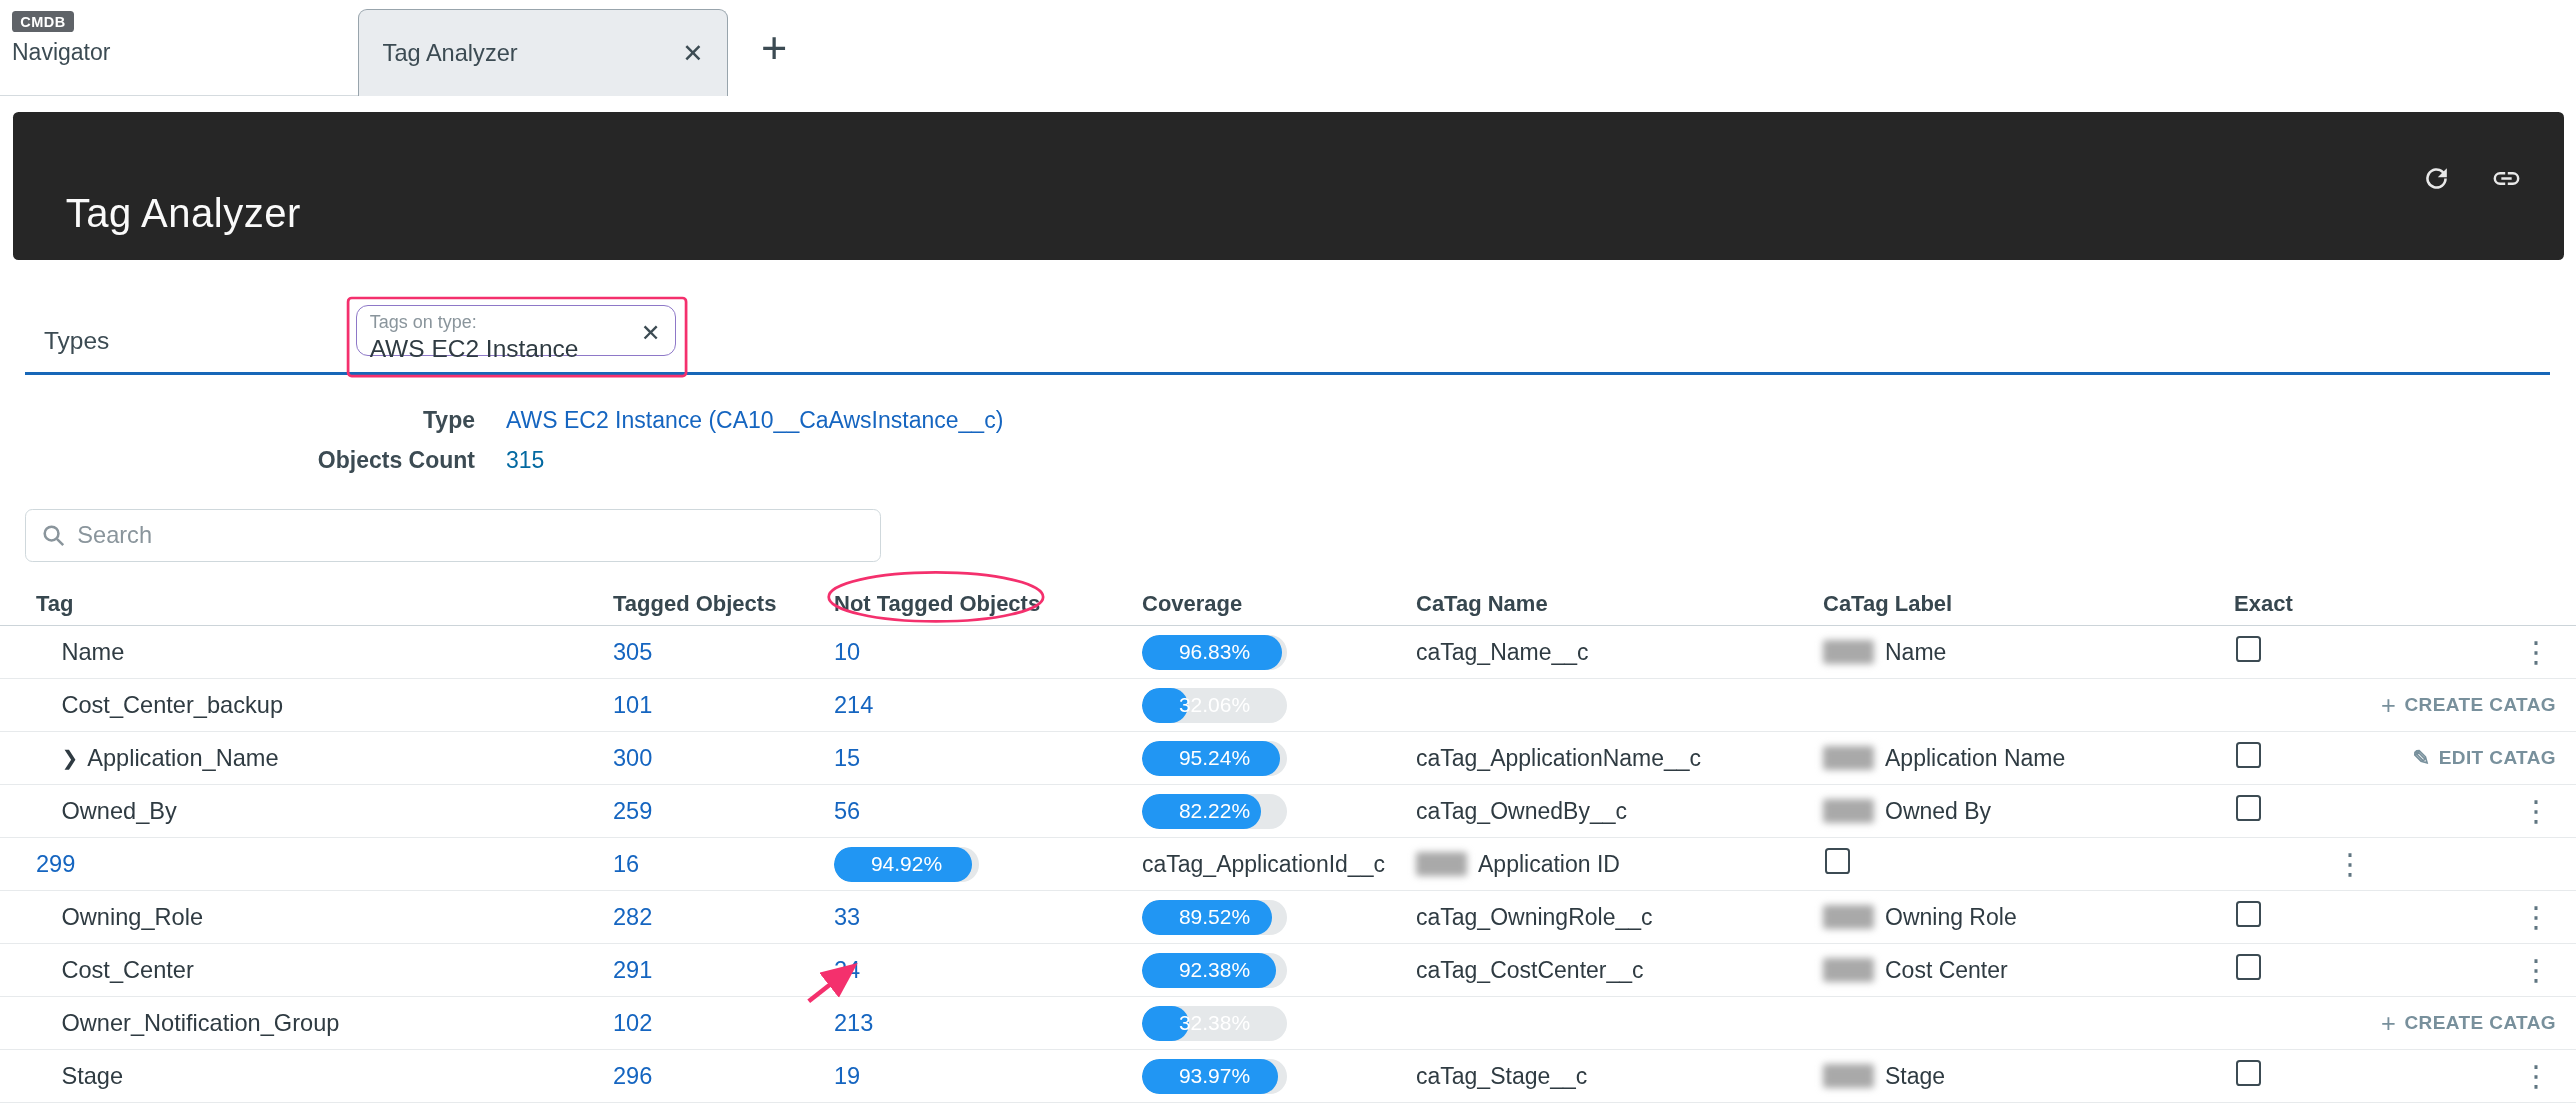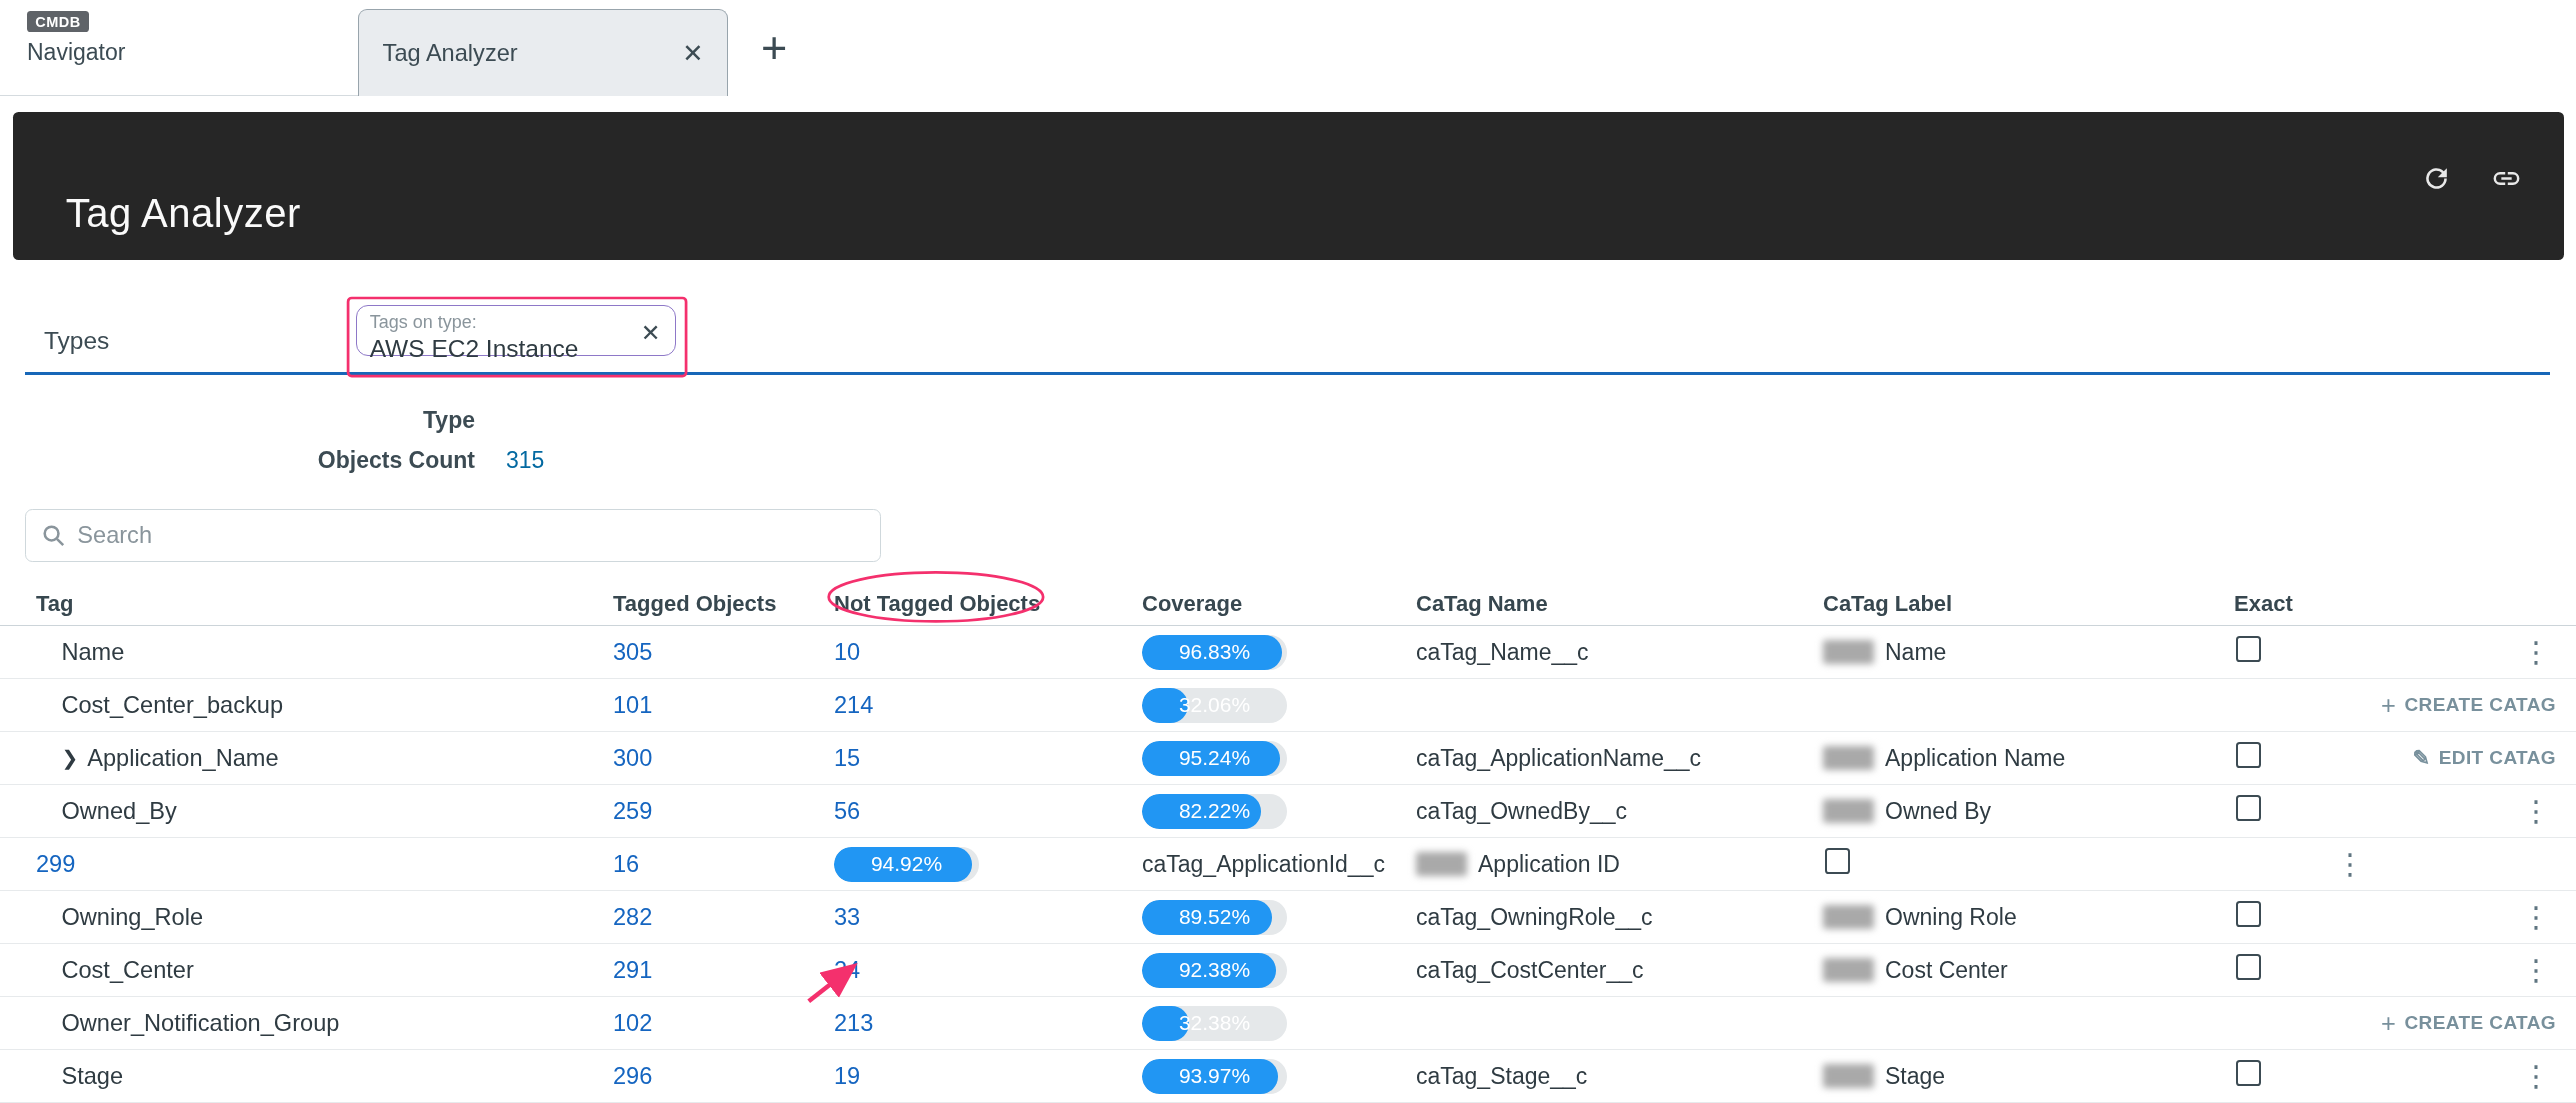--- a/index.html
+++ b/index.html
@@ -3,21 +3,21 @@
 <meta charset="utf-8">
 <style>
   * { margin:0; padding:0; box-sizing:border-box; }
   html,body { background:#fff; }
   body { font-family:"Liberation Sans", sans-serif; }
   .page { position:relative; width:2576px; height:1103px; background:#fff; overflow:hidden; }
 
   
   .tabbar { position:absolute; top:0; left:0; right:0; height:96px; display:flex; }
   .tab { box-sizing:border-box; }
-  .tab-plain1 { width:358px; padding:11px 0 0 27px; border-bottom:0.9px solid #d5dbdf; }
+  .tab-plain1 { width:358px; padding:11px 0 0 12px; border-bottom:0.9px solid #d5dbdf; }
   .tab-plain2 { width:362px; padding:11px 0 0 25.4px; border-left:0.9px solid #d5dbdf; border-bottom:0.9px solid #d5dbdf; }
   .tab-badge { display:inline-block; background:#5f6368; color:#fff; font-size:14.5px; font-weight:700; letter-spacing:0.5px; padding:2.7px 8.2px; border-radius:3.6px; }
   .tab-label { display:block; margin-top:6.4px; font-size:23px; color:#3c4b53; }
   .tab-active { width:370px; margin-top:9px; background:#e9ecef; border:0.9px solid #98a4ac; border-bottom:none; border-radius:9px 9px 0 0; display:flex; align-items:center; justify-content:space-between; padding:0 23.6px; }
   .tab-active .tab-label { margin:0; font-size:23.6px; }
   .tab-close { font-size:25.4px; color:#3c4b53; cursor:pointer; }
   .tab-new { display:flex; align-items:center; margin-left:33px; font-size:45px; color:#3c4b53; font-weight:300; cursor:pointer; }
 
   
   .dark-header { position:absolute; top:112px; left:12.7px; width:2551px; height:148px; background:#262626; border-radius:5.5px; }
@@ -107,20 +107,21 @@
 
   <div class="types-label">Types</div>
   <div class="chip">
     <div class="chip-caption">Tags on type:</div>
     <div class="chip-value">AWS EC2 Instance</div>
     <span class="chip-close">✕</span>
   </div>
   <div class="tab-underline"></div>
 
   <div class="d-label lbl1">Type</div>
+  <a class="d-value val1 link">AWS EC2 Instance (CA10__CaAwsInstance__c)</a>
   <div class="d-label lbl2">Objects Count</div>
   <div class="d-value val2">315</div>
 
   <div class="search-box">
     <svg viewBox="0 0 24 24">
         <circle cx="10" cy="10" r="6.5"></circle>
         <line x1="15" y1="15" x2="21" y2="21"></line>
       </svg>
     <input class="search-input" value="" placeholder="Search" style="">
   </div>

